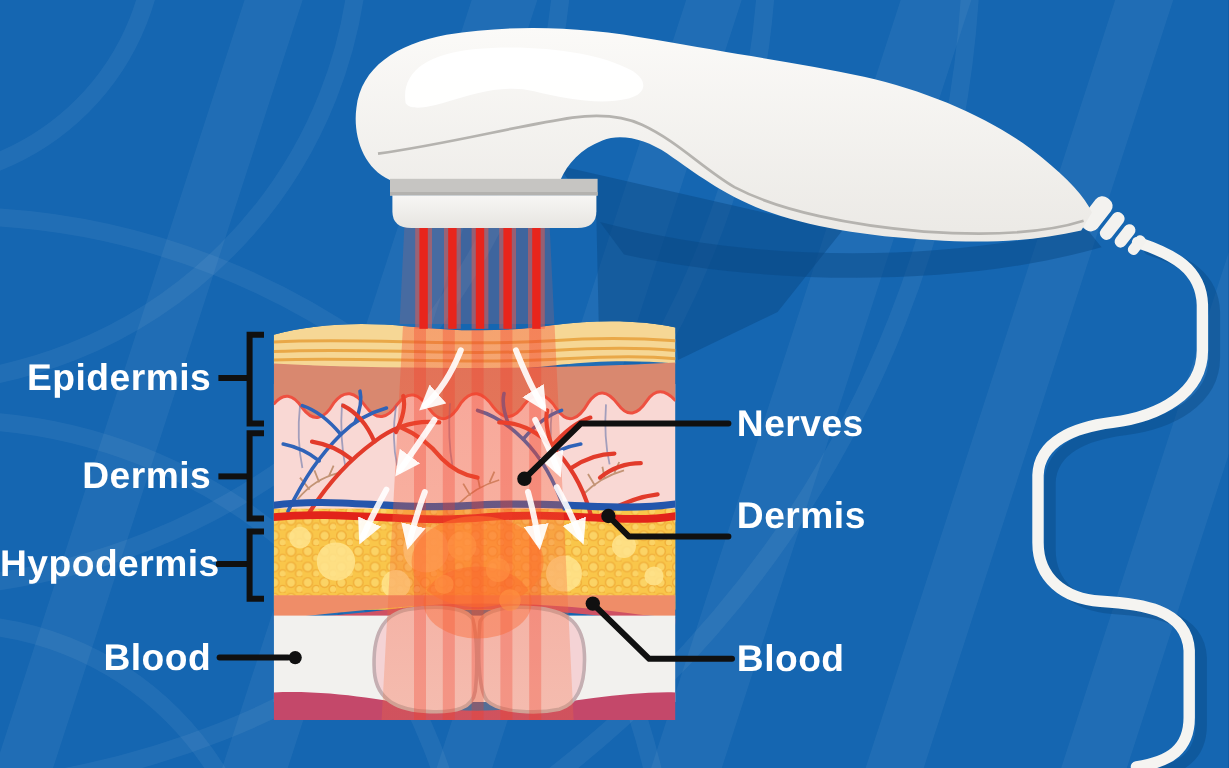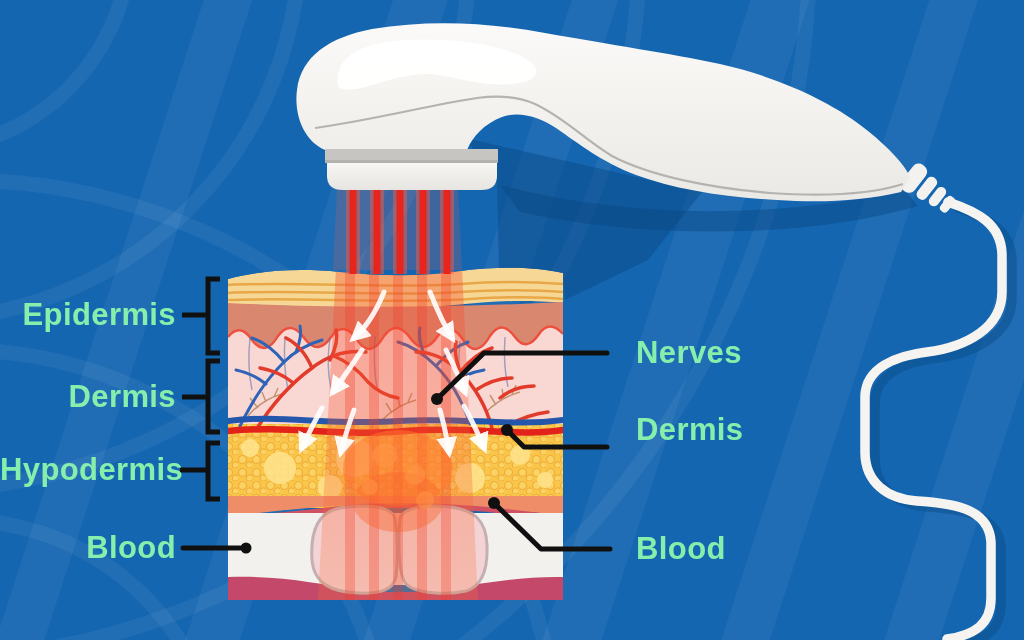--- a/index.html
+++ b/index.html
@@ -1,22 +1,22 @@
 <!DOCTYPE html>
 <html><head>
 <meta charset="utf-8">
 <style>
   html,body{margin:0;padding:0;background:#0d4f8f;}
   .scene{position:relative;width:1024px;height:640px;overflow:hidden;background:#1566b1;
          font-family:"Liberation Sans",sans-serif;}
   .scene svg.stage{position:absolute;left:0;top:0;width:1024px;height:640px;display:block;}
-  .lbl{position:absolute;color:#86efac;font-weight:700;font-size:31px;line-height:34px;
+  .lbl{position:absolute;color:#ffffff;font-weight:700;font-size:31px;line-height:34px;
        letter-spacing:.4px;white-space:nowrap;user-select:none;}
   .lbl-left{left:0;width:176px;text-align:right;}
-  .lbl-right{left:636px;text-align:left;}
+  .lbl-right{left:614px;text-align:left;}
   .lbl .l2{display:block;line-height:32px;}
 </style>
 </head>
 <body>
 
 <div class="scene">
 
   <svg class="stage" viewBox="0 0 1024 640">
     <defs>
       <pattern id="fat" width="14" height="13" patternUnits="userSpaceOnUse">

